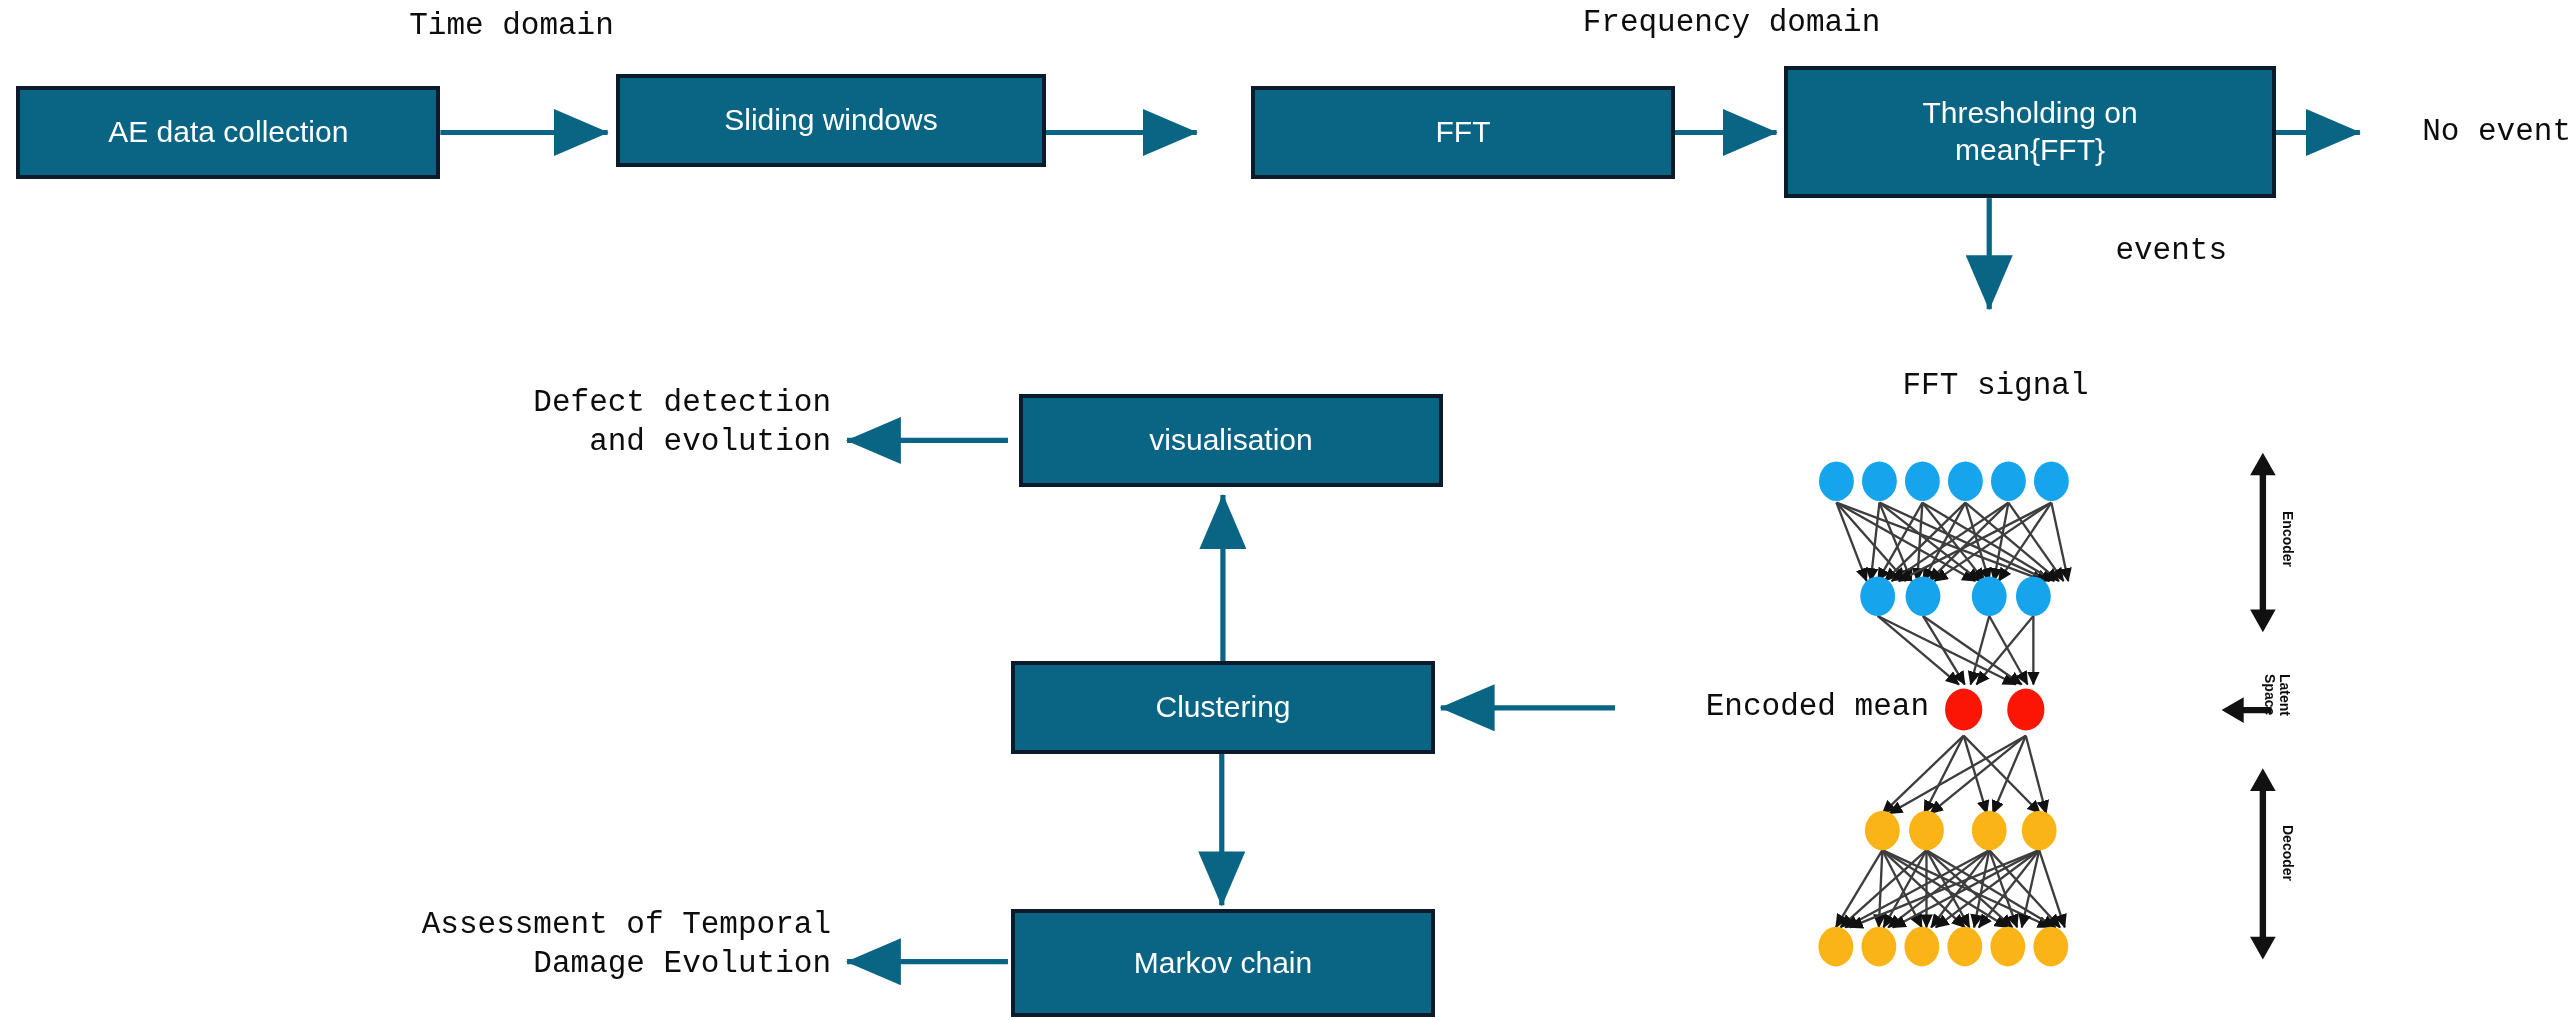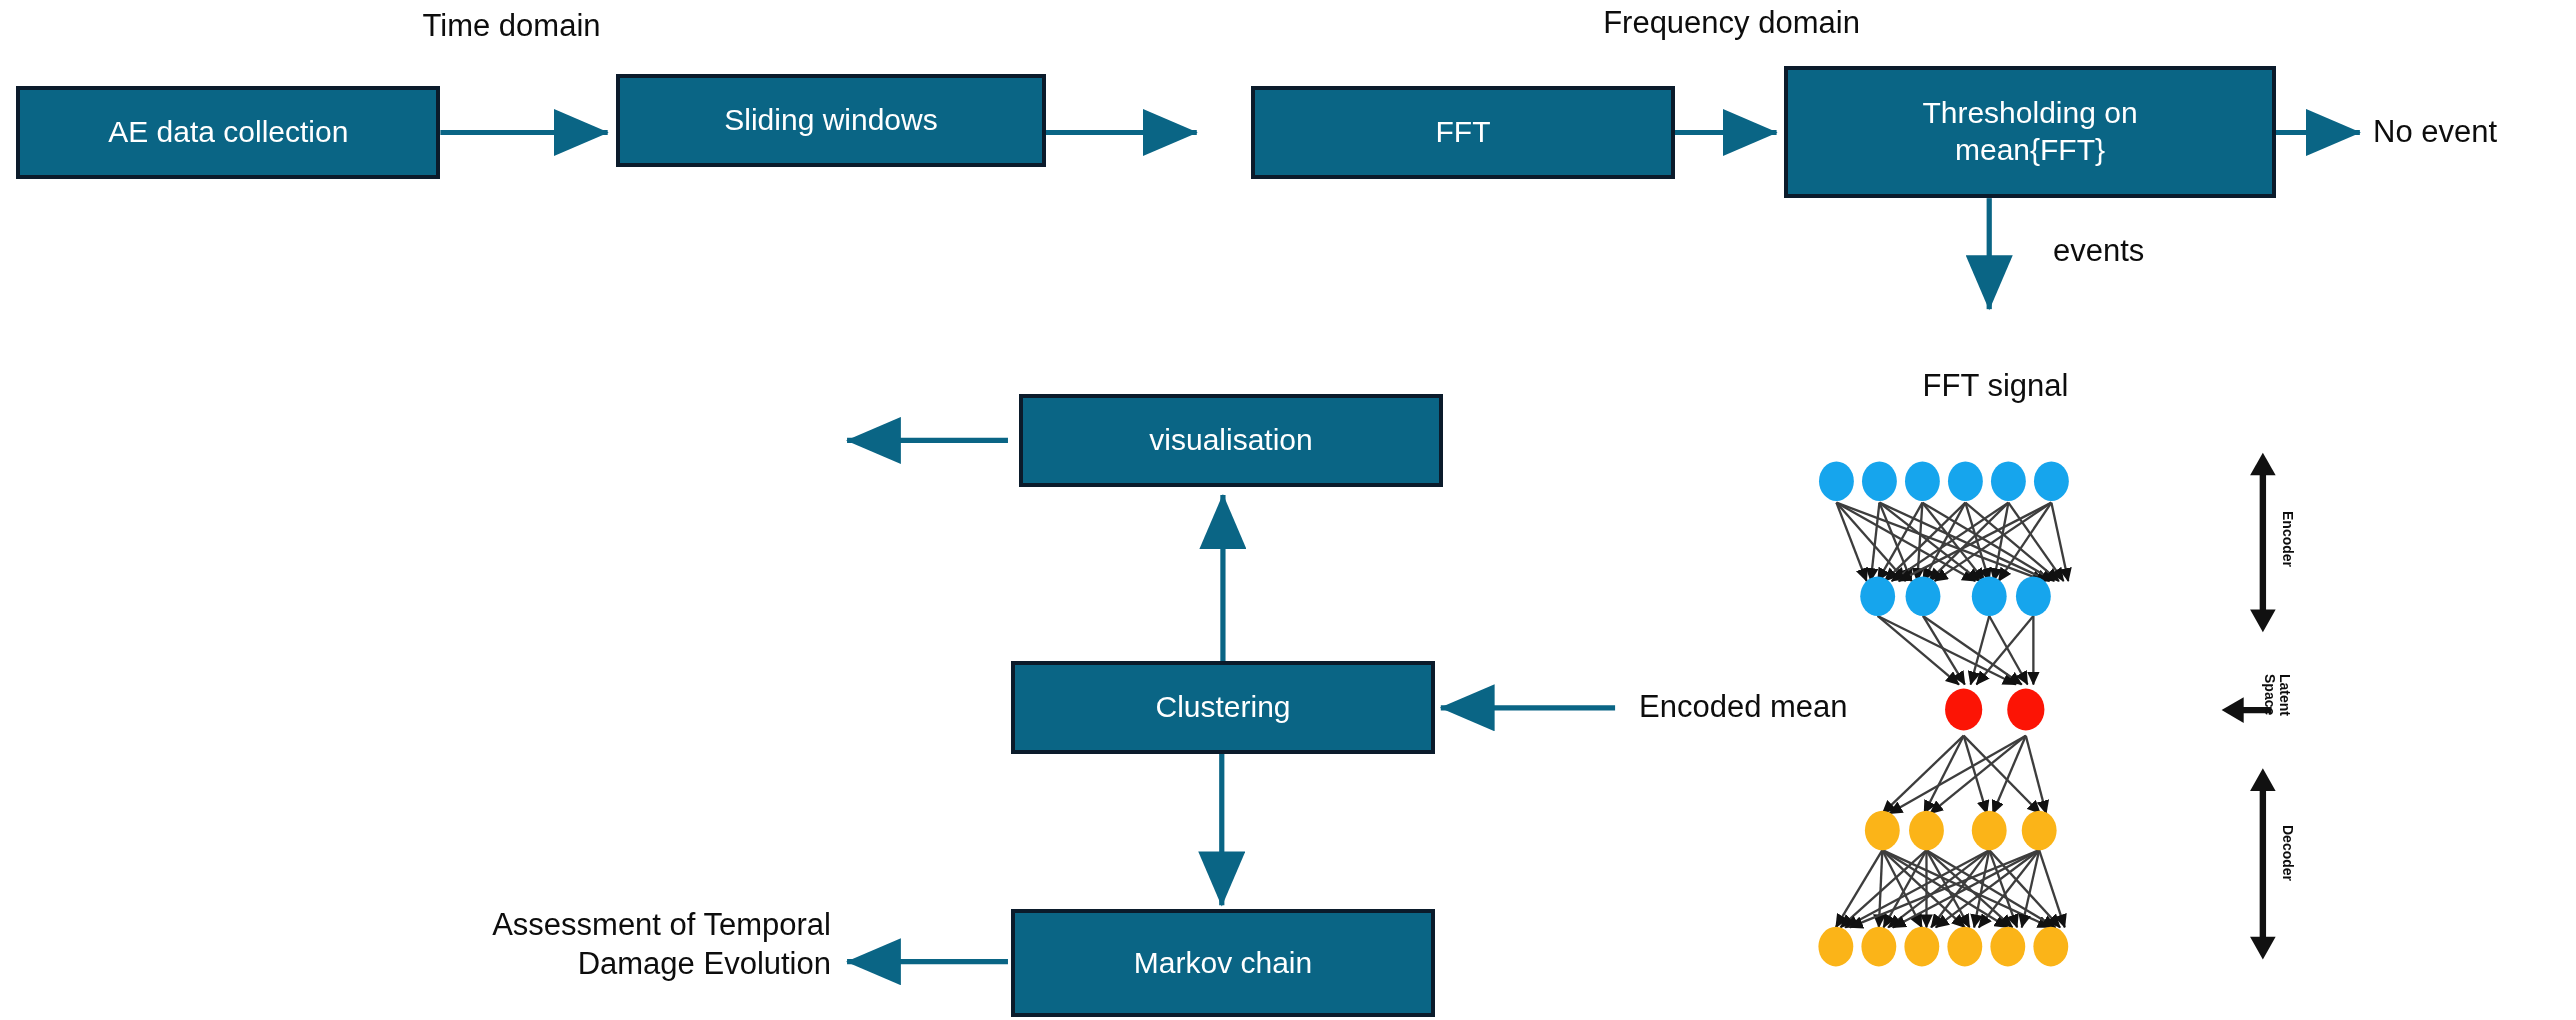--- a/index.html
+++ b/index.html
@@ -38,26 +38,26 @@
     line-height: 1.22;
     text-align: center;
     font-family: "Liberation Sans", sans-serif;
     white-space: pre-line;
   }
   .plain-label {
     position: absolute;
     color: #0d0d0d;
     font-size: 31px;
     line-height: 1.26;
-    font-family: Liberation Sans, sans-serif;
+    font-family: Liberation Mono, monospace;
     white-space: pre-line;
   }
   .plain-label.ctr { text-align: center; }
   .plain-label.rgt { text-align: right; }
-  .plain-label.lft { text-align: left; }
+  .plain-label.lft { text-align: right; }
   .ae-label {
     position: absolute;
     color: #0d0d0d;
     font-size: 14px;
     font-weight: bold;
     font-family: "Liberation Sans", sans-serif;
     transform-origin: left top;
     white-space: nowrap;
   }
 </style>
@@ -151,20 +151,22 @@
   <div class="plain-label ctr" style="left:1528px; top:2.9px; width:407px;">Frequency domain</div>
 
   <div class="plain-label lft" style="left:2373px; top:112px; width:198px;">No event</div>
 
   <div class="plain-label lft" style="left:2005px; top:231px; width:174px;margin-left:48px;">events</div>
 
   <div class="plain-label ctr" style="left:1833px; top:366px; width:325px;">FFT signal</div>
 
   <div class="plain-label lft" style="left:1639px; top:687px; width:290px;">Encoded mean</div>
 
+  <div class="plain-label rgt" style="left:407px; top:383px; width:424px;">Defect detection
+and evolution</div>
 
   <div class="plain-label rgt" style="left:349px; top:905px; width:482px;">Assessment of Temporal
 Damage Evolution</div>
 
   <svg class="layer" viewBox="0 0 4434 1757" preserveAspectRatio="none">
 
     <g stroke="#3D3D3D" stroke-width="4" fill="none" marker-end="url(#arrowBlack)">
       <line x1="3161" y1="865" x2="3213" y2="1000"></line>
       <line x1="3161" y1="865" x2="3280" y2="1000"></line>
       <line x1="3161" y1="865" x2="3400" y2="1000"></line>

